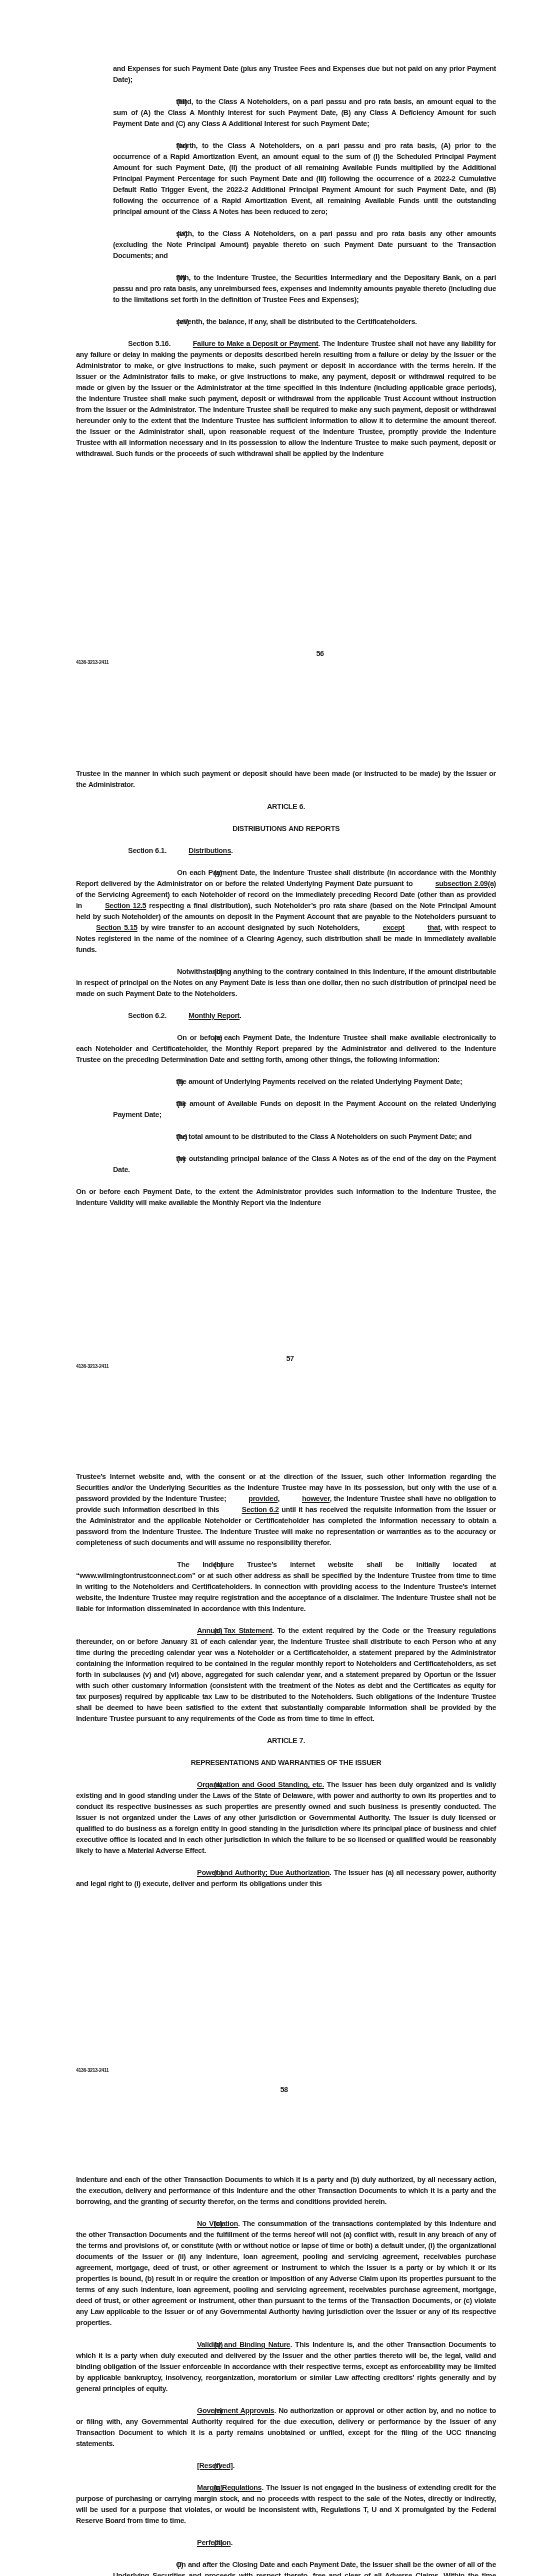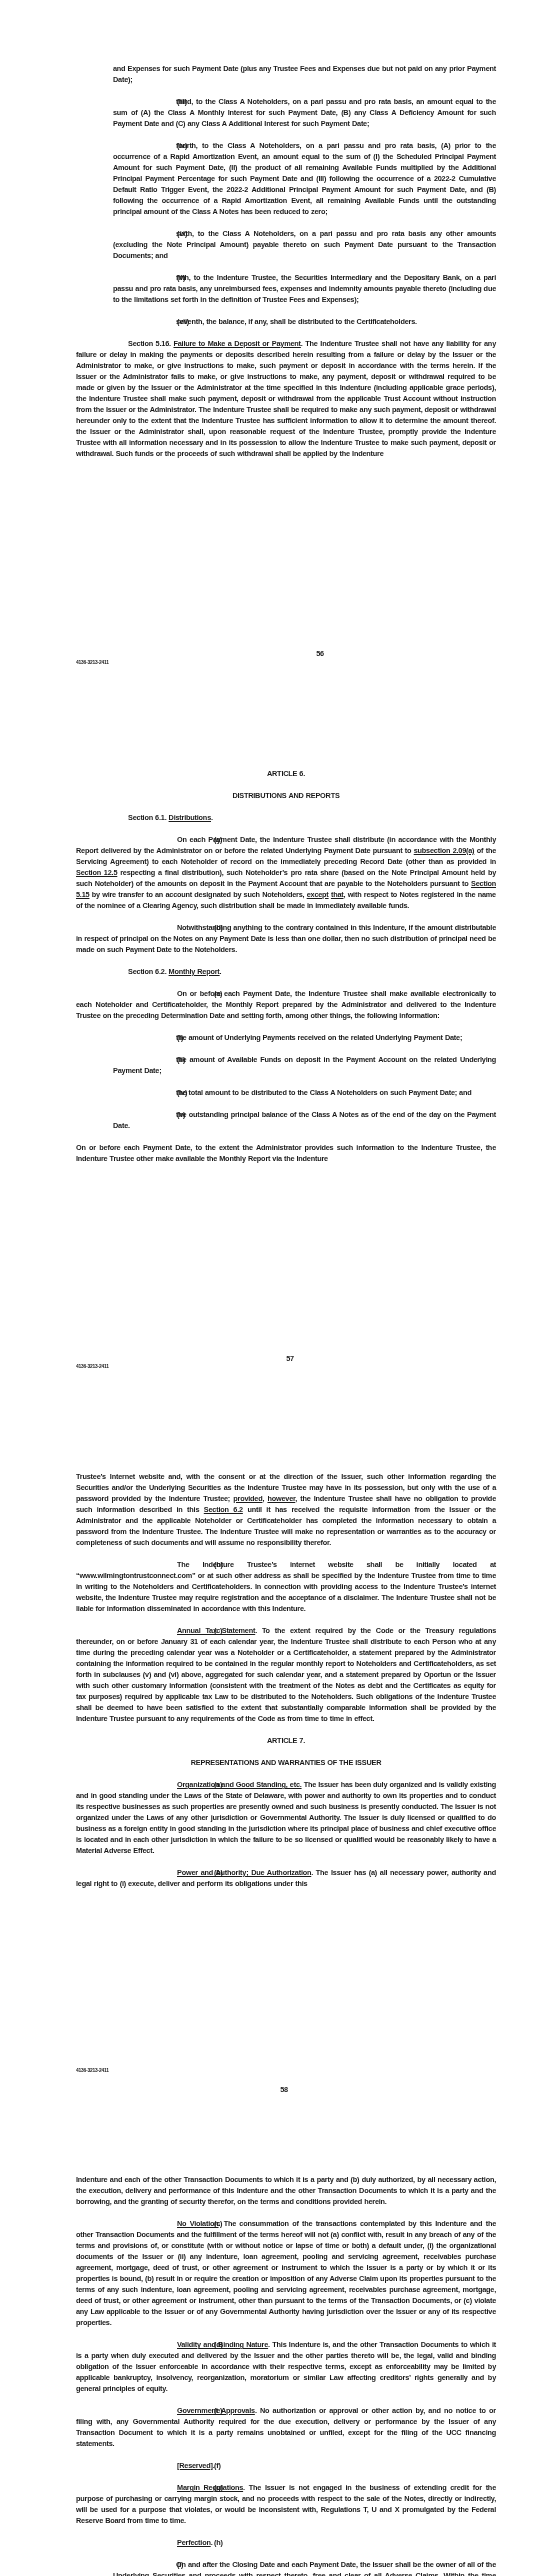--- a/index.html
+++ b/index.html
@@ -5,21 +5,21 @@
   html, body { margin: 0; padding: 0; background: #ffffff; }
   body { width: 544px; height: 2813px; position: relative; overflow: hidden;
          font-family: "Liberation Sans", sans-serif; color: #1a1a1a; }
   .page { position: absolute; left: 12px; width: 544px; font-weight: bold; }
   .body-col { position: absolute; left: 64px; width: 420px; }
   .p { font-size: 7.3px; line-height: 11px; text-align: justify; margin: 0 0 11px 0;
        letter-spacing: -0.2px; word-spacing: 0.3px; transform-origin: left top; }
   .p.indent-sub { margin-left: 37px; }
   .p.center { text-align: center; letter-spacing: -0.2px; }
   .p .lbl { display: inline-block; }
-  .p u { text-decoration: underline; text-underline-offset: 1px; }
+  .p u { text-decoration: underline; text-underline-offset: 1px; margin-left: 20px; }
   .first-indent-section { text-indent: 52px; }
   .first-indent-item { text-indent: 69px; }
   .first-indent-sub { text-indent: 32px; }
   .page-num { position: absolute; left: 0; width: 544px; text-align: center;
               font-size: 7.3px; letter-spacing: -0.2px; }
   .doc-id { position: absolute; left: 64px; font-size: 4.9px; letter-spacing: -0.2px; color: #222; }
 </style>
 </head>
 <body>
 
@@ -32,32 +32,33 @@
         <p class="p indent-sub first-indent-sub"><span class="lbl" style="width: 31px;">(vi)</span><span>sixth, to the Class A Noteholders, on a pari passu and pro rata basis any other amounts (excluding the Note Principal Amount) payable thereto on such Payment Date pursuant to the Transaction Documents; and</span></p>
         <p class="p indent-sub first-indent-sub"><span class="lbl" style="width: 31px;">(v)</span><span>fifth, to the Indenture Trustee, the Securities Intermediary and the Depositary Bank, on a pari passu and pro rata basis, any unreimbursed fees, expenses and indemnity amounts payable thereto (including due to the limitations set forth in the definition of Trustee Fees and Expenses);</span></p>
         <p class="p indent-sub first-indent-sub"><span class="lbl" style="width: 31px;">(vii)</span><span>seventh, the balance, if any, shall be distributed to the Certificateholders.</span></p>
         <p class="p first-indent-section"><span>Section 5.16.  </span><u>Failure to Make a Deposit or Payment</u><span>.  The Indenture Trustee shall not have any liability for any failure or delay in making the payments or deposits described herein resulting from a failure or delay by the Issuer or the Administrator to make, or give instructions to make, such payment or deposit in accordance with the terms herein.  If the Issuer or the Administrator fails to make, or give instructions to make, any payment, deposit or withdrawal required to be made or given by the Issuer or the Administrator at the time specified in this Indenture (including applicable grace periods), the Indenture Trustee shall make such payment, deposit or withdrawal from the applicable Trust Account without instruction from the Issuer or the Administrator.  The Indenture Trustee shall be required to make any such payment, deposit or withdrawal hereunder only to the extent that the Indenture Trustee has sufficient information to allow it to determine the amount thereof.  the Issuer or the Administrator shall, upon reasonable request of the Indenture Trustee, promptly provide the Indenture Trustee with all information necessary and in its possession to allow the Indenture Trustee to make such payment, deposit or withdrawal.  Such funds or the proceeds of such withdrawal shall be applied by the Indenture</span></p>
       </div>
     <div class="page-num" style="top:649px;margin-left:36px;">56</div>
     <div class="doc-id" style="top:660px;">4136-3213-2411</div>
   </div>
   <div class="page" style="top:704px;height:704px;">
     <div class="body-col" style="top:64px;">
+        <p class="p"><span>Trustee in the manner in which such payment or deposit should have been made (or instructed to be made) by the Issuer or the Administrator.</span></p>
         <p class="p center"><span>ARTICLE 6.</span></p>
         <p class="p center"><span>DISTRIBUTIONS AND REPORTS</span></p>
         <p class="p first-indent-section"><span>Section 6.1.  </span><u>Distributions</u><span>.</span></p>
         <p class="p first-indent-item"><span class="lbl" style="width: 32px;">(a)</span><span>On each Payment Date, the Indenture Trustee shall distribute (in accordance with the Monthly Report delivered by the Administrator on or before the related Underlying Payment Date pursuant to </span><u>subsection 2.09(a)</u><span> of the Servicing Agreement) to each Noteholder of record on the immediately preceding Record Date (other than as provided in </span><u>Section 12.5</u><span> respecting a final distribution), such Noteholder’s pro rata share (based on the Note Principal Amount held by such Noteholder) of the amounts on deposit in the Payment Account that are payable to the Noteholders pursuant to </span><u>Section 5.15</u><span> by wire transfer to an account designated by such Noteholders, </span><u>except</u><span> </span><u>that</u><span>, with respect to Notes registered in the name of the nominee of a Clearing Agency, such distribution shall be made in immediately available funds.</span></p>
         <p class="p first-indent-item"><span class="lbl" style="width: 32px;">(b)</span><span>Notwithstanding anything to the contrary contained in this Indenture, if the amount distributable in respect of principal on the Notes on any Payment Date is less than one dollar, then no such distribution of principal need be made on such Payment Date to the Noteholders.</span></p>
         <p class="p first-indent-section"><span>Section 6.2. </span><u>Monthly Report</u><span>.</span></p>
         <p class="p first-indent-item"><span class="lbl" style="width: 32px;">(a)</span><span>On or before each Payment Date, the Indenture Trustee shall make available electronically to each Noteholder and Certificateholder, the Monthly Report prepared by the Administrator and delivered to the Indenture Trustee on the preceding Determination Date and setting forth, among other things, the following information:</span></p>
         <p class="p indent-sub first-indent-sub"><span class="lbl" style="width: 31px;">(i)</span><span>the amount of Underlying Payments received on the related Underlying Payment Date;</span></p>
         <p class="p indent-sub first-indent-sub"><span class="lbl" style="width: 31px;">(ii)</span><span>the amount of Available Funds on deposit in the Payment Account on the related Underlying Payment Date;</span></p>
         <p class="p indent-sub first-indent-sub"><span class="lbl" style="width: 31px;">(iv)</span><span>the total amount to be distributed to the Class A Noteholders on such Payment Date; and</span></p>
         <p class="p indent-sub first-indent-sub"><span class="lbl" style="width: 31px;">(v)</span><span>the outstanding principal balance of the Class A Notes as of the end of the day on the Payment Date.</span></p>
-        <p class="p"><span>On or before each Payment Date, to the extent the Administrator provides such information to the Indenture Trustee, the Indenture Trustee other make available the Monthly Report via the Indenture</span></p>
+        <p class="p"><span>On or before each Payment Date, to the extent the Administrator provides such information to the Indenture Trustee, the Indenture Validity will make available the Monthly Report via the Indenture</span></p>
       </div>
     <div class="page-num" style="top:650px;padding-left:6px;">57</div>
     <div class="doc-id" style="top:660px;">4136-3213-2411</div>
   </div>
   <div class="page" style="top:1408px;height:704px;">
     <div class="body-col" style="top:63px;">
         <p class="p"><span>Trustee’s Internet website and, with the consent or at the direction of the Issuer, such other information regarding the Securities and/or the Underlying Securities as the Indenture Trustee may have in its possession, but only with the use of a password provided by the Indenture Trustee; </span><u>provided</u><span>, </span><u>however</u><span>, the Indenture Trustee shall have no obligation to provide such information described in this </span><u>Section 6.2</u><span> until it has received the requisite information from the Issuer or the Administrator and the applicable Noteholder or Certificateholder has completed the information necessary to obtain a password from the Indenture Trustee.  The Indenture Trustee will make no representation or warranties as to the accuracy or completeness of such documents and will assume no responsibility therefor.</span></p>
         <p class="p first-indent-item"><span class="lbl" style="width: 32px;">(b)</span><span>The Indenture Trustee’s internet website shall be initially located at “www.wilmingtontrustconnect.com” or at such other address as shall be specified by the Indenture Trustee from time to time in writing to the Noteholders and Certificateholders.  In connection with providing access to the Indenture Trustee’s internet website, the Indenture Trustee may require registration and the acceptance of a disclaimer.  The Indenture Trustee shall not be liable for information disseminated in accordance with this Indenture.</span></p>
         <p class="p first-indent-item"><span class="lbl" style="width: 32px;">(c)</span><u>Annual Tax Statement</u><span>.  To the extent required by the Code or the Treasury regulations thereunder, on or before January 31 of each calendar year, the Indenture Trustee shall distribute to each Person who at any time during the preceding calendar year was a Noteholder or a Certificateholder, a statement prepared by the Administrator containing the information required to be contained in the regular monthly report to Noteholders and Certificateholders, as set forth in subclauses (v) and (vi) above, aggregated for such calendar year, and a statement prepared by Oportun or the Issuer with such other customary information (consistent with the treatment of the Notes as debt and the Certificates as equity for tax purposes) required by applicable tax Law to be distributed to the Noteholders.  Such obligations of the Indenture Trustee shall be deemed to have been satisfied to the extent that substantially comparable information shall be provided by the Indenture Trustee pursuant to any requirements of the Code as from time to time in effect.</span></p>
         <p class="p center"><span>ARTICLE 7.</span></p>

